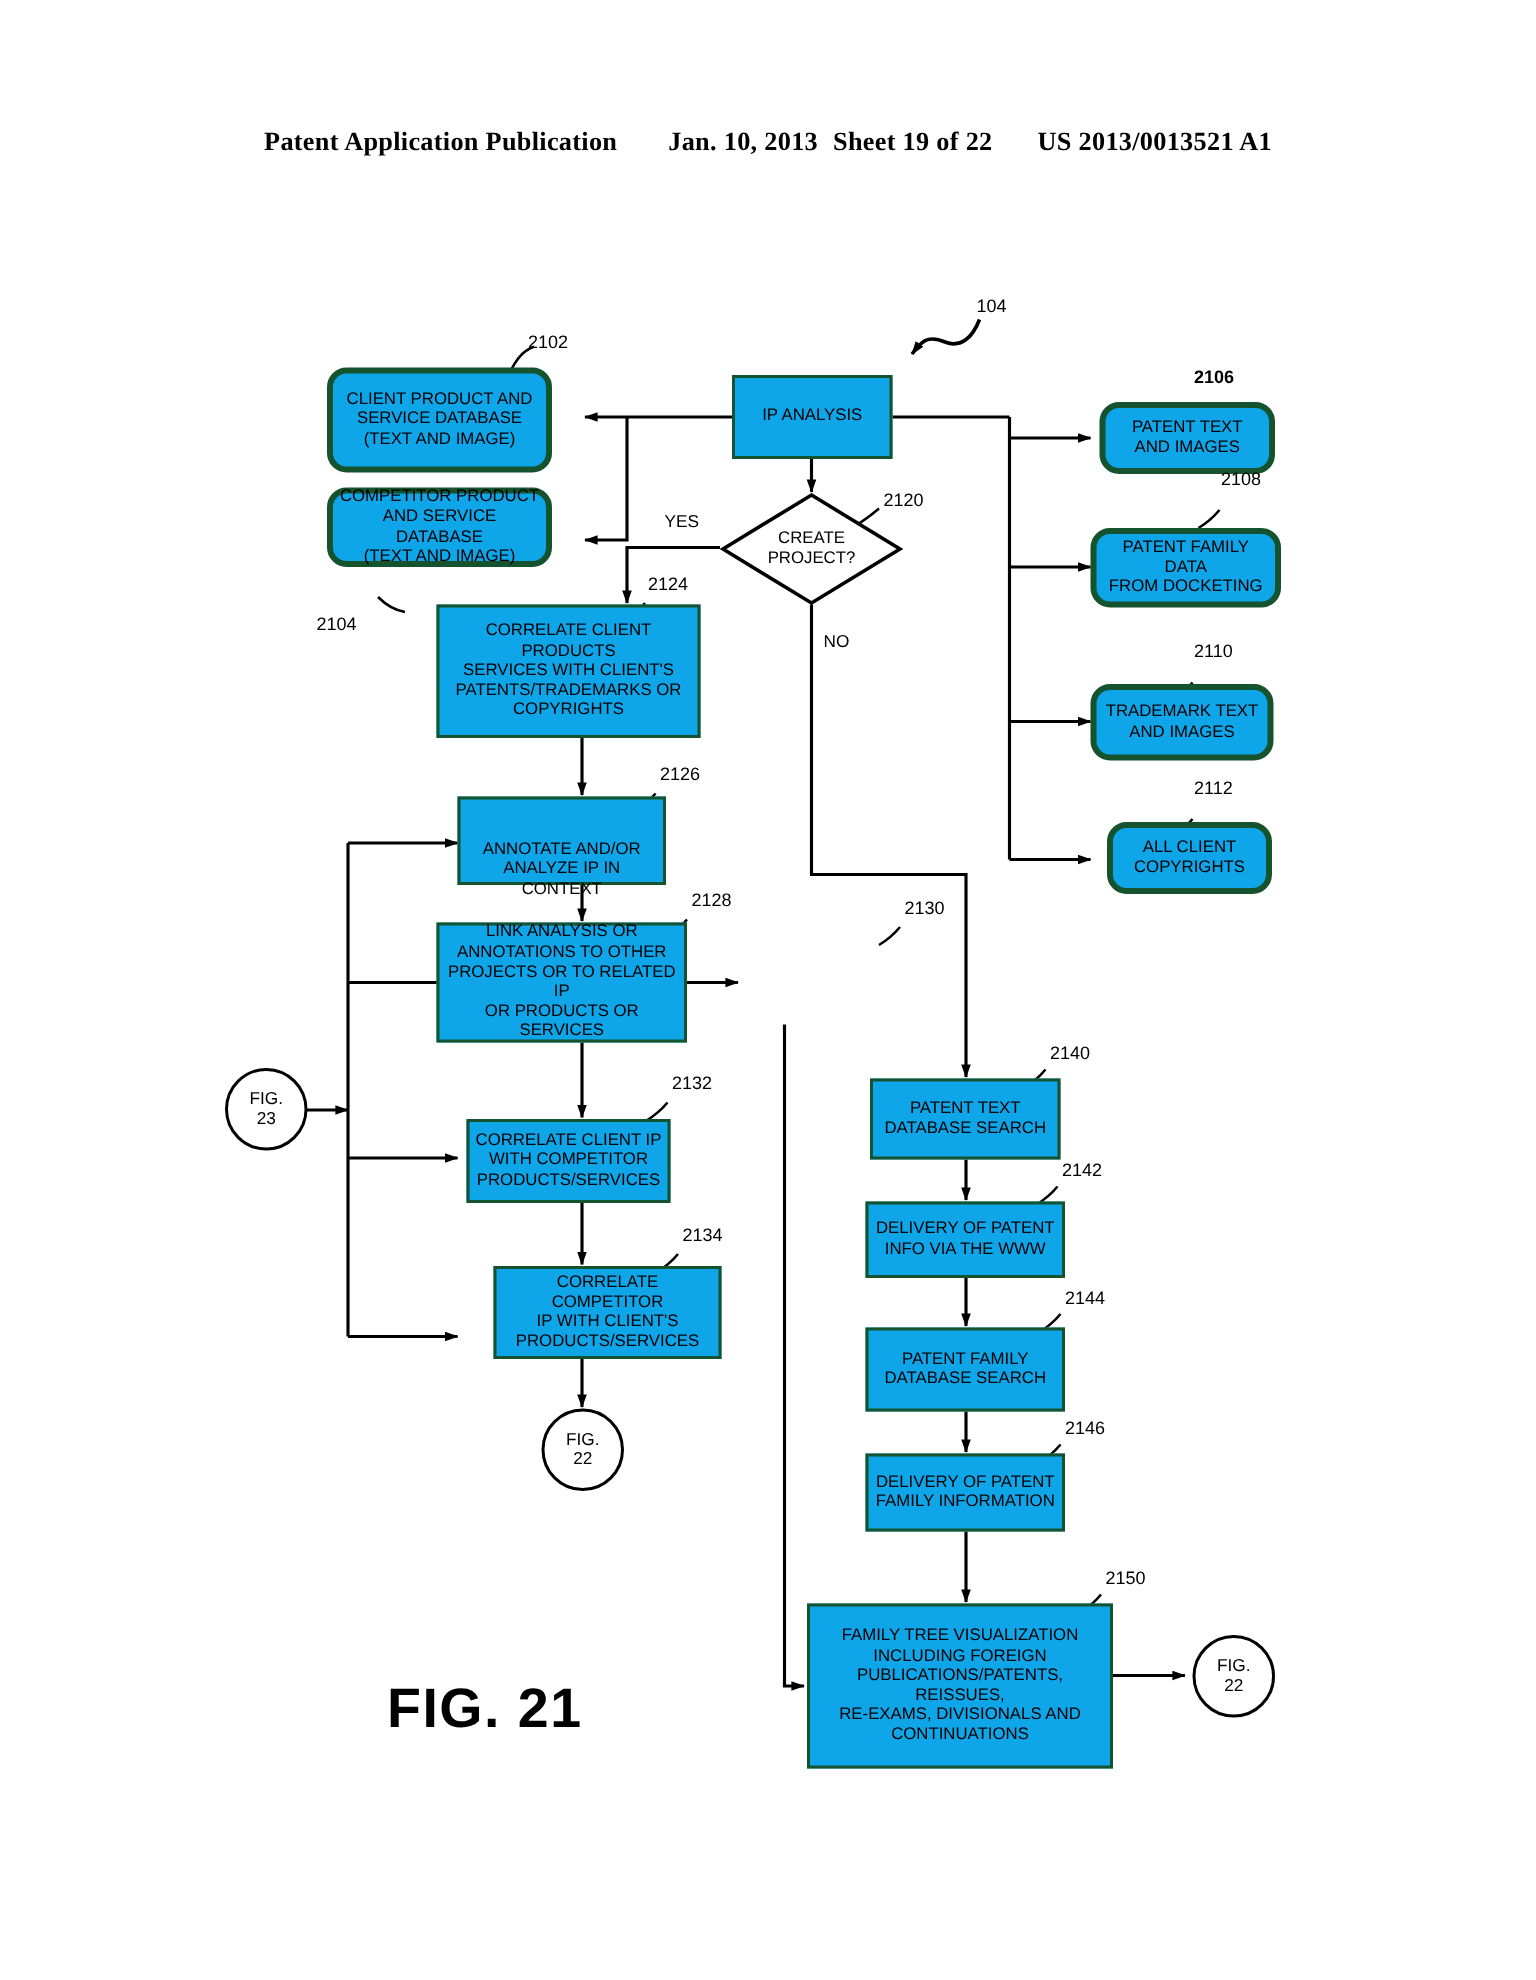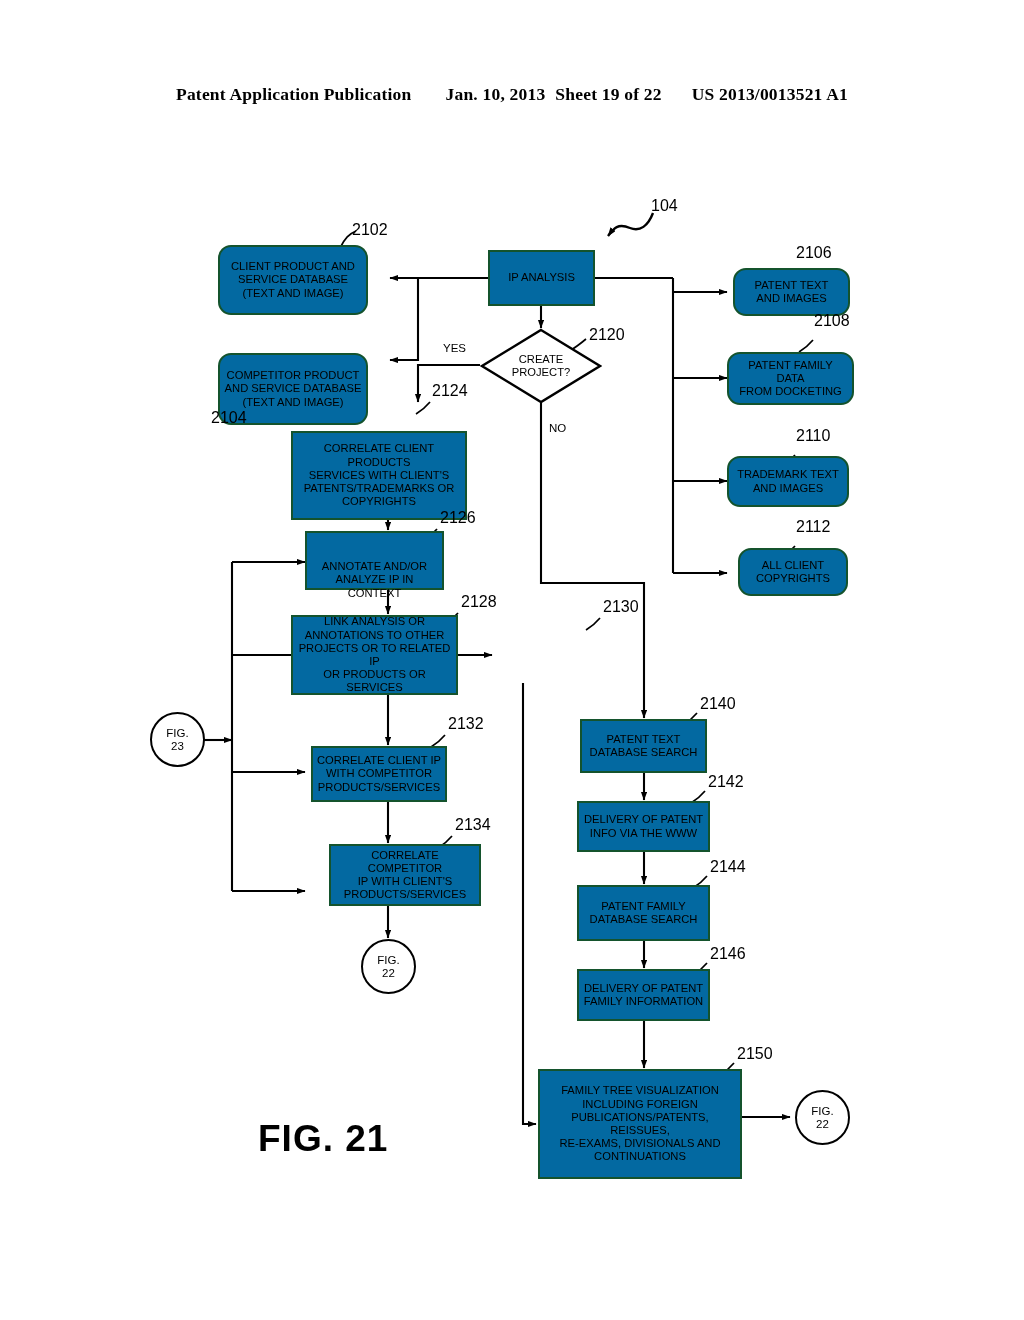--- a/index.html
+++ b/index.html
@@ -39,22 +39,22 @@
     position: absolute;
     left: 0; top: 0;
     width: 1024px; height: 1320px;
     pointer-events: none;
   }
 
   
   .node {
     position: absolute;
     box-sizing: border-box;
-    border: 2px solid #14532d;
-    background: #0369a1;
+    border: 4px solid #14532d;
+    background: #0ea5e9;
     display: flex;
     align-items: center;
     justify-content: center;
     text-align: center;
     line-height: 1.18;
     font-size: 11.2px;
     padding: 2px 4px;
   }
   .rounded { border-radius: 13px; }
   .proc { border-width: 2px; }
@@ -87,21 +87,21 @@
     align-items: center;
     justify-content: center;
     font-size: 11.2px;
     line-height: 1.2;
     text-align: center;
   }
 
   
   .ref {
     position: absolute;
-    font-size: 16px;
+    font-size: 12px;
     font-family: "Liberation Sans", sans-serif;
     white-space: nowrap;
   }
   .edgelbl {
     position: absolute;
     font-size: 11.5px;
     white-space: nowrap;
   }
 
   
@@ -205,21 +205,21 @@
     </g>
   </svg>
 
   <div class="node rounded" style="left:218px; top:245px; width:150px; height:70px;">
     <span style="white-space:pre-line;">CLIENT PRODUCT AND
 SERVICE DATABASE
 (TEXT AND IMAGE)</span>
   </div>
   <div class="ref" style="left:352px; top:221px;">2102</div>
 
-  <div class="node rounded" style="left:218px; top:325px; width:150px; height:72px;margin-top:28px;">
+  <div class="node rounded" style="left:218px; top:325px; width:150px; height:53px;">
     <span style="white-space:pre-line;">COMPETITOR PRODUCT
 AND SERVICE DATABASE
 (TEXT AND IMAGE)</span>
   </div>
   <div class="ref" style="left:211px; top:409px;">2104</div>
 
   <div class="node proc" style="left:488px; top:250px; width:107px; height:56px;">
     <span style="white-space:pre-line;">IP ANALYSIS</span>
   </div>
   <div class="ref" style="left:651px; top:197px;">104</div>
@@ -234,41 +234,41 @@
     </div>
   </div>
   <div class="ref" style="left:589px; top:326px;">2120</div>
   <div class="edgelbl" style="left:443px; top:342px;">YES</div>
   <div class="edgelbl" style="left:549px; top:422px;">NO</div>
 
   <div class="node rounded" style="left:733px; top:268px; width:117px; height:48px;">
     <span style="white-space:pre-line;">PATENT TEXT
 AND IMAGES</span>
   </div>
-  <div class="ref" style="left:796px; top:244px;">2106</div>
+  <div class="ref" style="left:796px; top:244px;font-weight:bold;">2106</div>
 
   <div class="node rounded" style="left:727px; top:352px; width:127px; height:53px;align-items:center;">
     <span style="white-space:pre-line;">PATENT FAMILY DATA
 FROM DOCKETING</span>
   </div>
   <div class="ref" style="left:814px; top:312px;">2108</div>
 
   <div class="node rounded" style="left:727px; top:456px; width:122px; height:51px;">
     <span style="white-space:pre-line;">TRADEMARK TEXT
 AND IMAGES</span>
   </div>
   <div class="ref" style="left:796px; top:427px;">2110</div>
 
   <div class="node rounded" style="left:738px; top:548px; width:110px; height:48px;">
     <span style="white-space:pre-line;">ALL CLIENT
 COPYRIGHTS</span>
   </div>
   <div class="ref" style="left:796px; top:518px;">2112</div>
 
-  <div class="node proc" style="left:291px; top:403px; width:176px; height:89px;margin-top:28px;">
+  <div class="node proc" style="left:291px; top:403px; width:176px; height:89px;">
     <span style="white-space:pre-line;">CORRELATE CLIENT PRODUCTS
 SERVICES WITH CLIENT'S
 PATENTS/TRADEMARKS OR
 COPYRIGHTS</span>
   </div>
   <div class="ref" style="left:432px; top:382px;">2124</div>
 
   <div class="node proc" style="left:305px; top:531px; width:139px; height:59px;">
     <span style="white-space:pre-line;margin-top:39px;">ANNOTATE AND/OR
 ANALYZE IP IN

